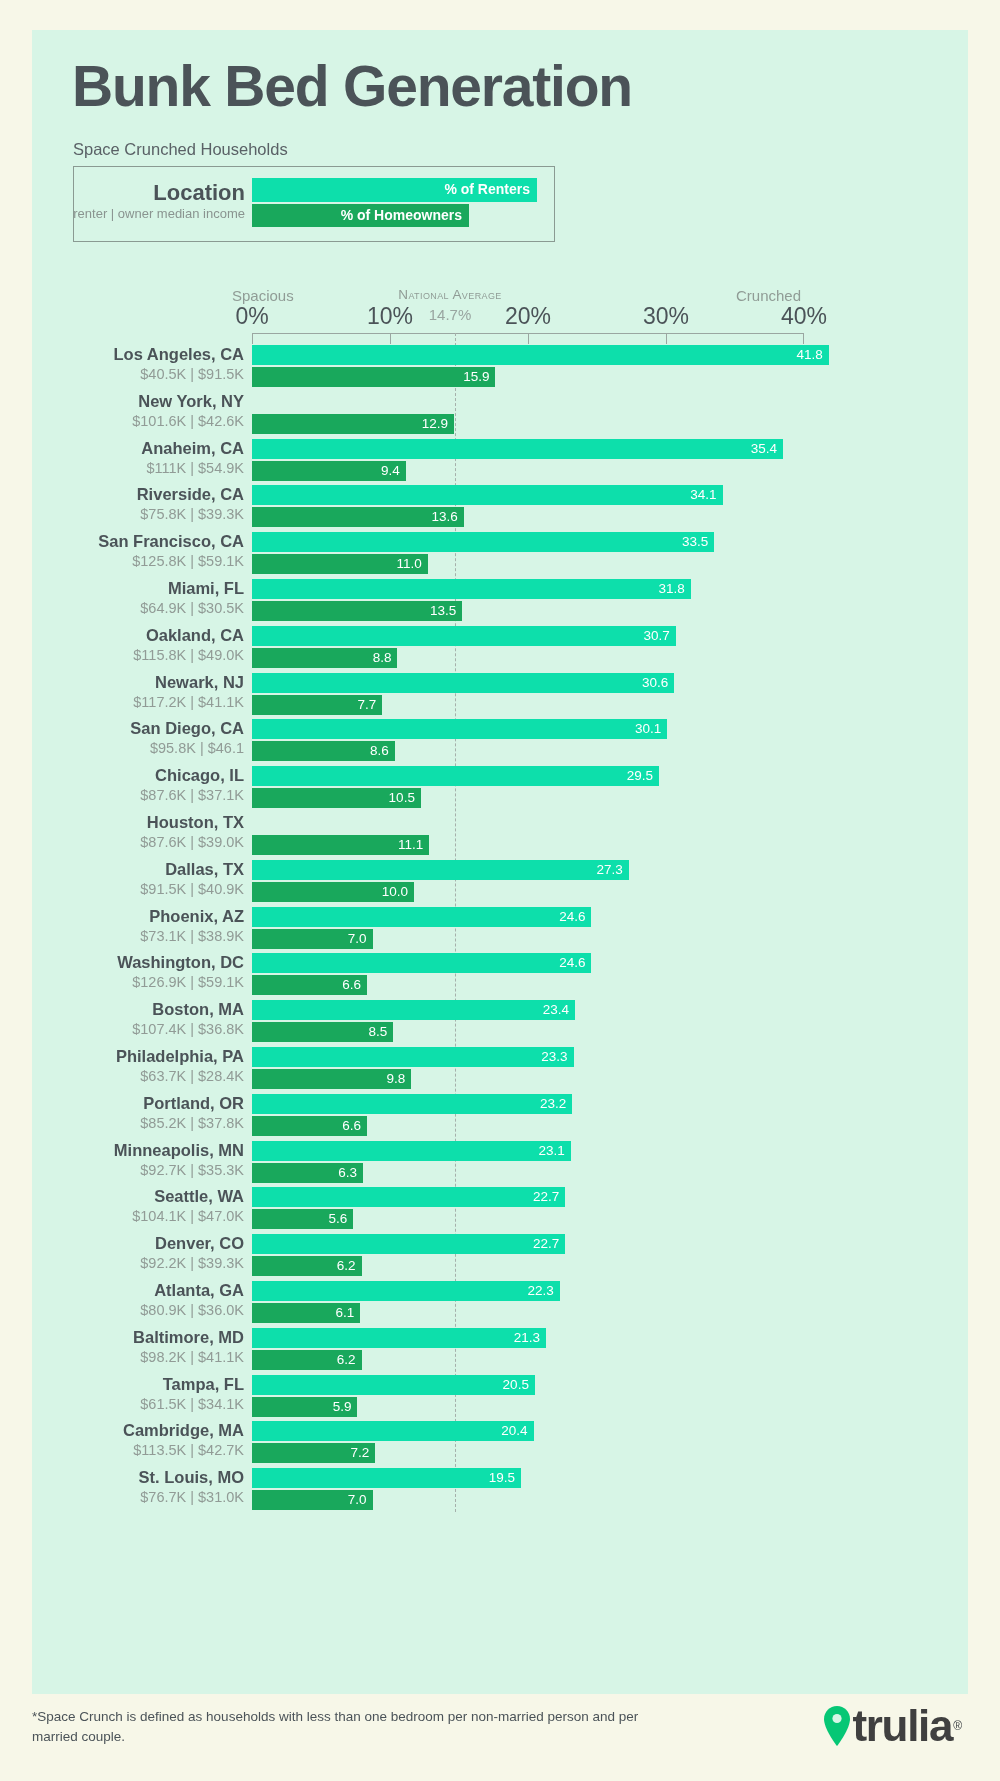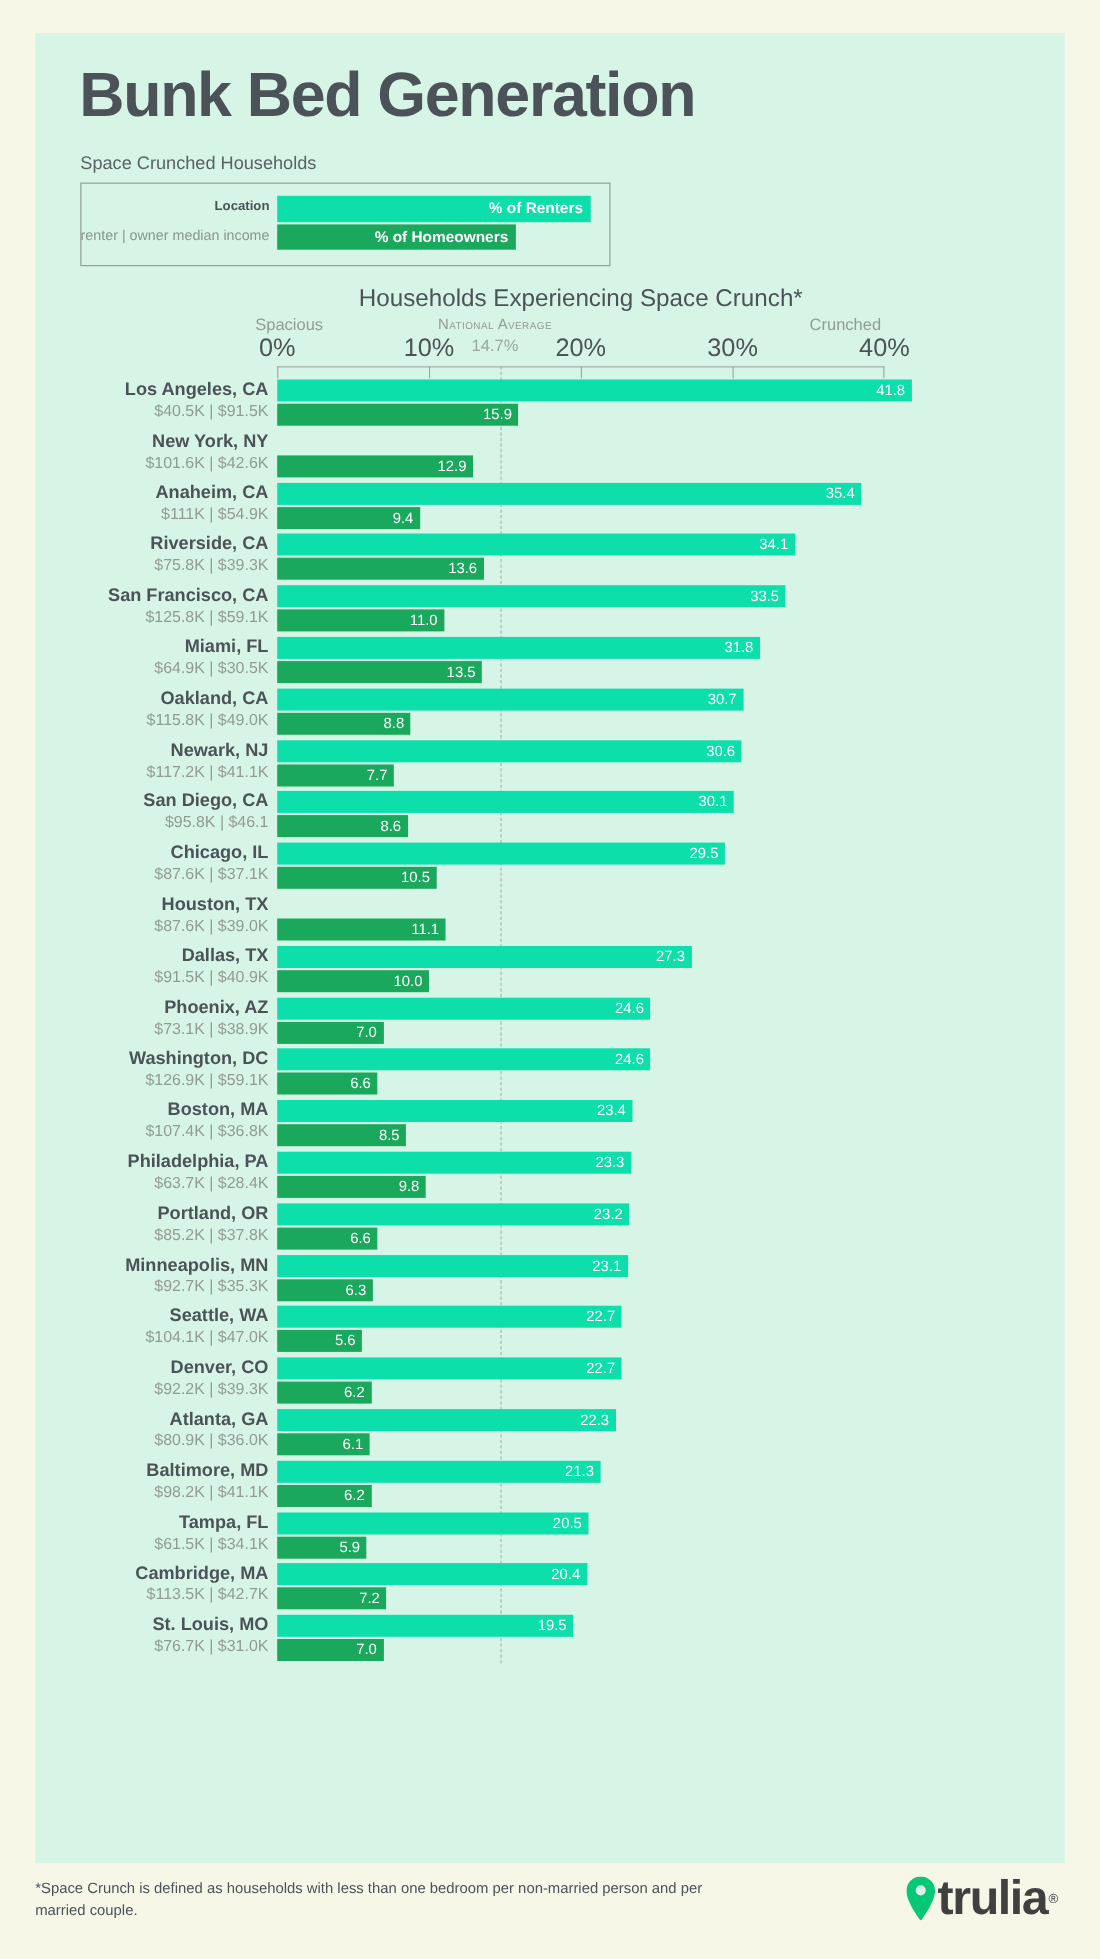--- a/index.html
+++ b/index.html
@@ -28,21 +28,21 @@
     font-size:16.5px;color:#5A6166;font-weight:normal;
   }
 
   
   .keybox{
     position:absolute;left:73px;top:166px;width:482px;height:76px;
     border:1px solid #8A9A92;box-sizing:border-box;
   }
   .key-loc{
     position:absolute;left:0px;top:180px;width:245px;
-    text-align:right;font-size:12px;font-weight:bold;color:#4B5358;
+    text-align:right;font-size:22px;font-weight:bold;color:#4B5358;
   }
   .key-inc{
     position:absolute;left:0px;top:206px;width:245px;
     text-align:right;font-size:13px;color:#8A9490;
   }
   .key-bar-r{
     position:absolute;left:252px;top:178px;width:285px;height:24px;
     background:#0DDFAB;
   }
   .key-bar-o{
@@ -99,21 +99,21 @@
     text-align:right;font-size:16.5px;font-weight:bold;color:#4B5358;
     white-space:nowrap;
   }
   .lbl-inc{
     position:absolute;left:20px;top:21px;width:224px;
     text-align:right;font-size:14.5px;color:#919B96;
     white-space:nowrap;
   }
   .bar{position:absolute;left:252px;height:20px;}
   .bar-r{top:0px;background:#0DDFAB;}
-  .bar-o{top:22px;background:#19A85C;}
+  .bar-o{top:22px;background:#19A85C;padding-left:24px;}
   .bar .v{
     position:absolute;right:6px;top:1px;
     font-size:13.5px;color:#ffffff;font-weight:normal;
     line-height:18px;white-space:nowrap;
   }
 
   
   .footnote{
     position:absolute;left:32px;top:1707px;width:640px;
     font-size:13.5px;line-height:1.45;color:#4B5358;
@@ -143,21 +143,20 @@
   <div class="keybox"></div>
   <div class="key-loc">Location</div>
   <div class="key-inc">renter | owner median income</div>
   <div class="key-bar-r">
     <span>% of Renters</span>
   </div>
   <div class="key-bar-o">
     <span>% of Homeowners</span>
   </div>
 
-  <div class="chart-title">Households Experiencing Space Crunch*</div>
   <div class="anno anno-spacious">Spacious</div>
   <div class="anno anno-crunched">Crunched</div>
   <div class="anno anno-natavg">National Average</div>
   <div class="tick-natavg">14.7%</div>
 
   <div id="ticks">
       <div class="tick-lbl" style="left: 207px; width: 90px; text-align: center;">0%</div>
       <div class="tick-lbl" style="left: 345px; width: 90px; text-align: center;">10%</div>
       <div class="tick-lbl" style="left: 483px; width: 90px; text-align: center;">20%</div>
       <div class="tick-lbl" style="left: 621px; width: 90px; text-align: center;">30%</div>

